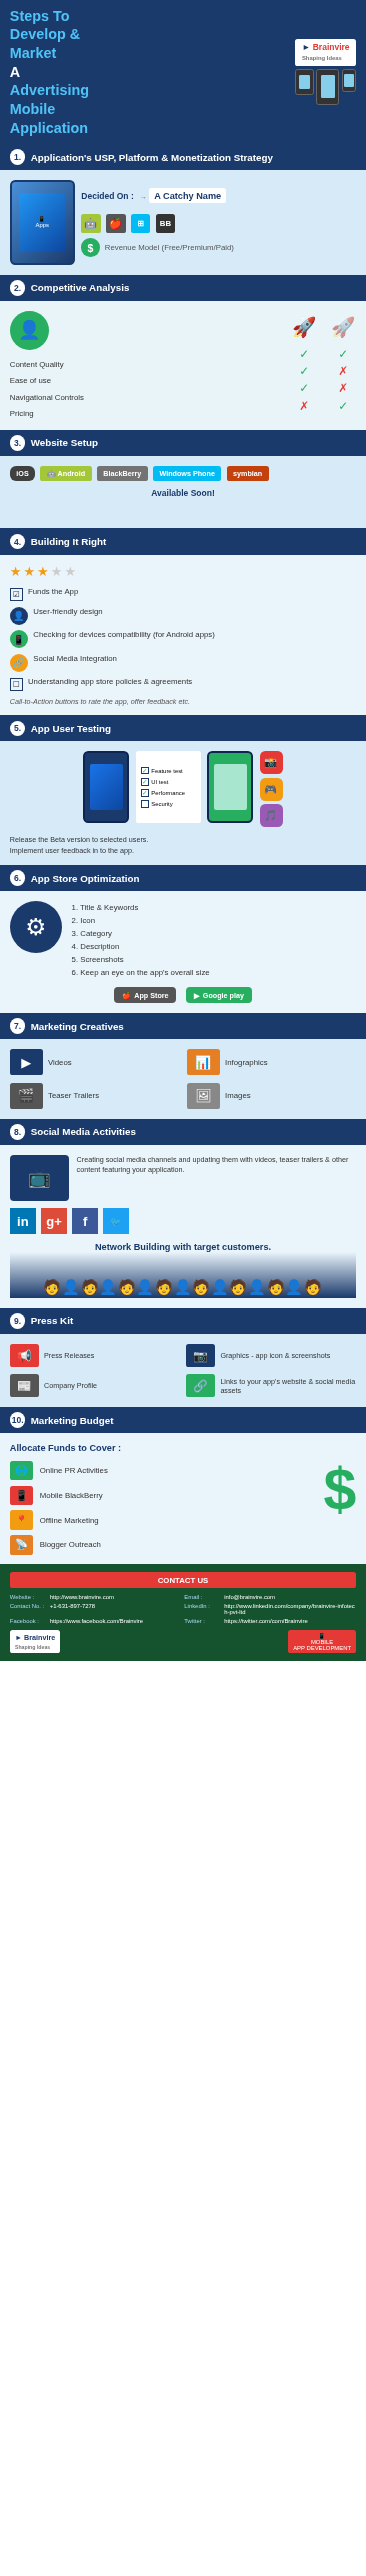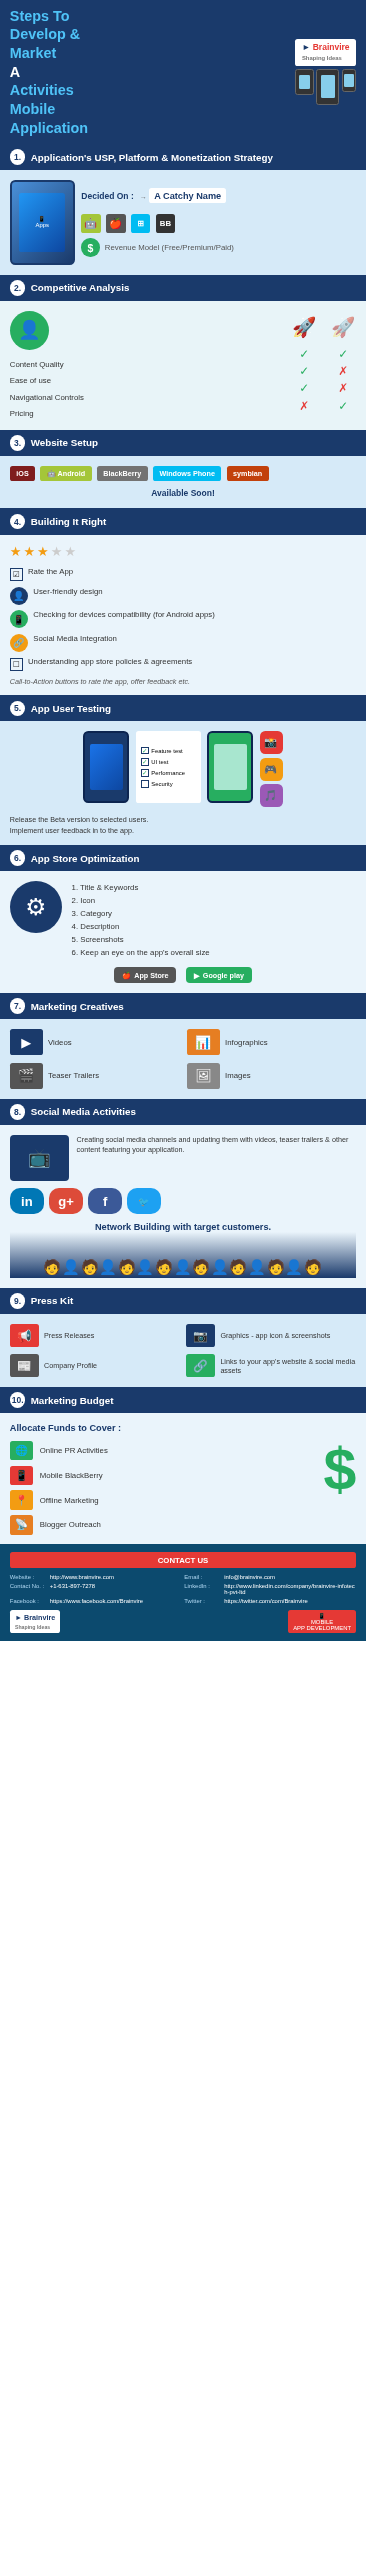--- a/index.html
+++ b/index.html
@@ -248,31 +248,31 @@
       gap: 5.2px;
       margin-bottom: 6.5px;
     }
     .platform-logo {
       padding: 3.3px 6.5px;
       border-radius: 2.6px;
       font-size: 7.2px;
       font-weight: bold;
       color: #fff;
     }
-    .logo-ios { background: #7f1d1d; }
+    .logo-ios { background: #404040; border-radius: 6px; }
     .logo-android { background: #a4c639; }
     .logo-bb { background: #737373; }
     .logo-windows { background: #00bcf2; }
     .logo-symbian { background: #c2410c; }
     .available-soon {
       font-size: 8.5px;
       font-weight: bold;
       color: #1a3a6b;
       text-align: center;
-      margin-bottom: 1px;
+      margin-bottom: 21px;
     }
     .s3-desc {
       font-size: 7.2px;
       color: #333;
       line-height: 1.5;
     }
 
     
     .s4-body {
       background: #eaf4fb;
@@ -492,23 +492,23 @@
       color: #333;
       line-height: 1.5;
       flex: 1;
     }
     .s8-social {
       display: flex;
       gap: 5.2px;
       margin-bottom: 7.8px;
     }
     .social-icon {
-      width: 34px;
+      width: 26px;
       height: 26px;
-      border-radius: 10px;
+      border-radius: 0;
       color: #fff;
       font-size: 13px;
       font-weight: bold;
       display: flex;
       align-items: center;
       justify-content: center;
     }
     .social-li { background: #0077b5; }
     .social-gp { background: #dd4b39; }
     .social-fb { background: #3b5998; }
@@ -590,21 +590,21 @@
     .mobile-icon { background: #e53935; color: #fff; }
     .offline-icon { background: #f39c12; color: #fff; }
     .rss-icon { background: #e67e22; color: #fff; }
     .s10-label {
       font-size: 7.8px;
       color: #333;
     }
 
     
     .footer {
-      background: #0c4a6e;
+      background: #14532d;
       padding: 7.8px 9.8px;
     }
     .footer-contact {
       background: #e53935;
       color: #fff;
       text-align: center;
       padding: 3.3px;
       font-size: 7.8px;
       font-weight: bold;
       border-radius: 2.6px;
@@ -676,21 +676,21 @@
 </head>
 <body>
 
 <div class="header">
   <div class="header-left">
     <div class="header-title">
       <span>Steps To</span><br>
       <span>Develop &amp;</span><br>
       <span>Market</span><br>
       <span style="color:#fff">A</span><br>
-      <span>Activities</span><br>
+      <span>Advertising</span><br>
       <span>Mobile</span><br>
       <span>Application</span>
     </div>
   </div>
   <div class="header-right">
     <div class="brainvire-logo">
       ► <span>Brainvire</span><br>
       <span style="font-size:5.9px;color:#777;">Shaping Ideas</span>
     </div>
     <div class="phone-icons">
@@ -794,21 +794,21 @@
 <div class="s4-body">
   <div class="stars-row">
     <span class="star">★</span>
     <span class="star">★</span>
     <span class="star">★</span>
     <span class="star-empty">★</span>
     <span class="star-empty">★</span>
   </div>
   <div class="s4-item">
     <div class="icon-checkbox">☑</div>
-    <span>Rate the App</span>
+    <span>Funds the App</span>
   </div>
   <div class="s4-item">
     <div class="s4-icon icon-blue">👤</div>
     <span>User-friendly design</span>
   </div>
   <div class="s4-item">
     <div class="s4-icon icon-green">📱</div>
     <span>Checking for devices compatibility (for Android apps)</span>
   </div>
   <div class="s4-item">

